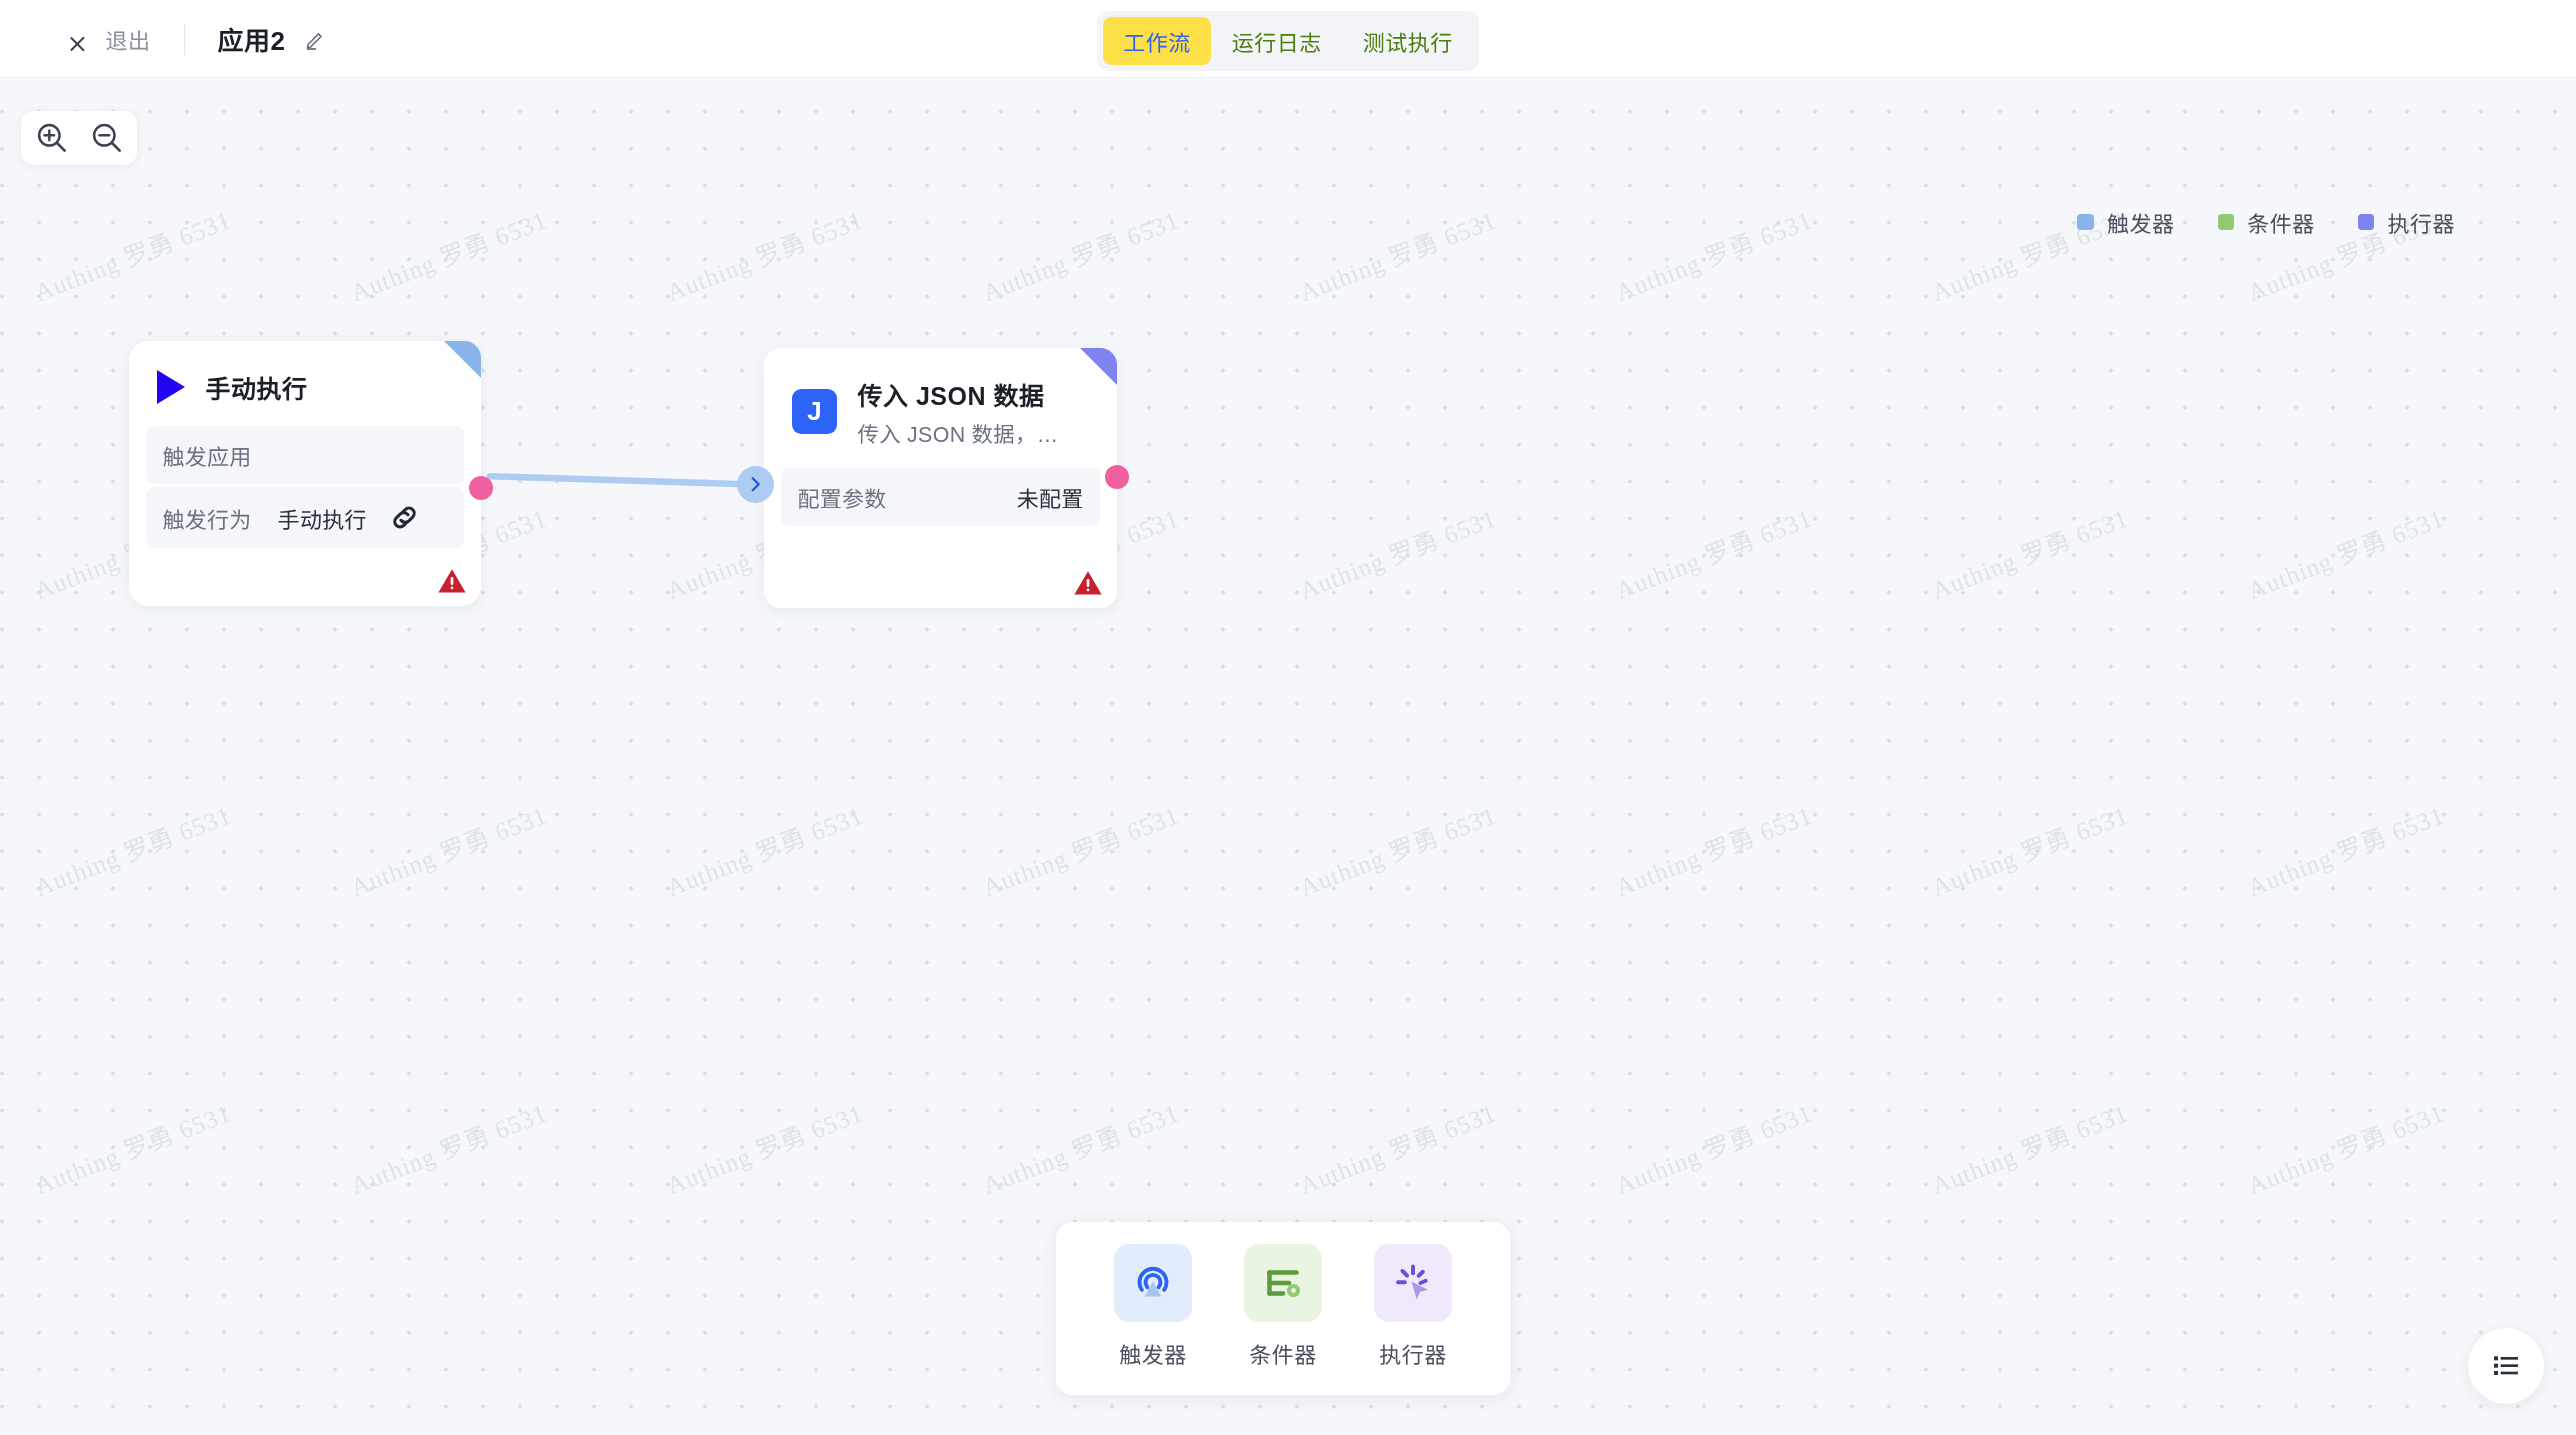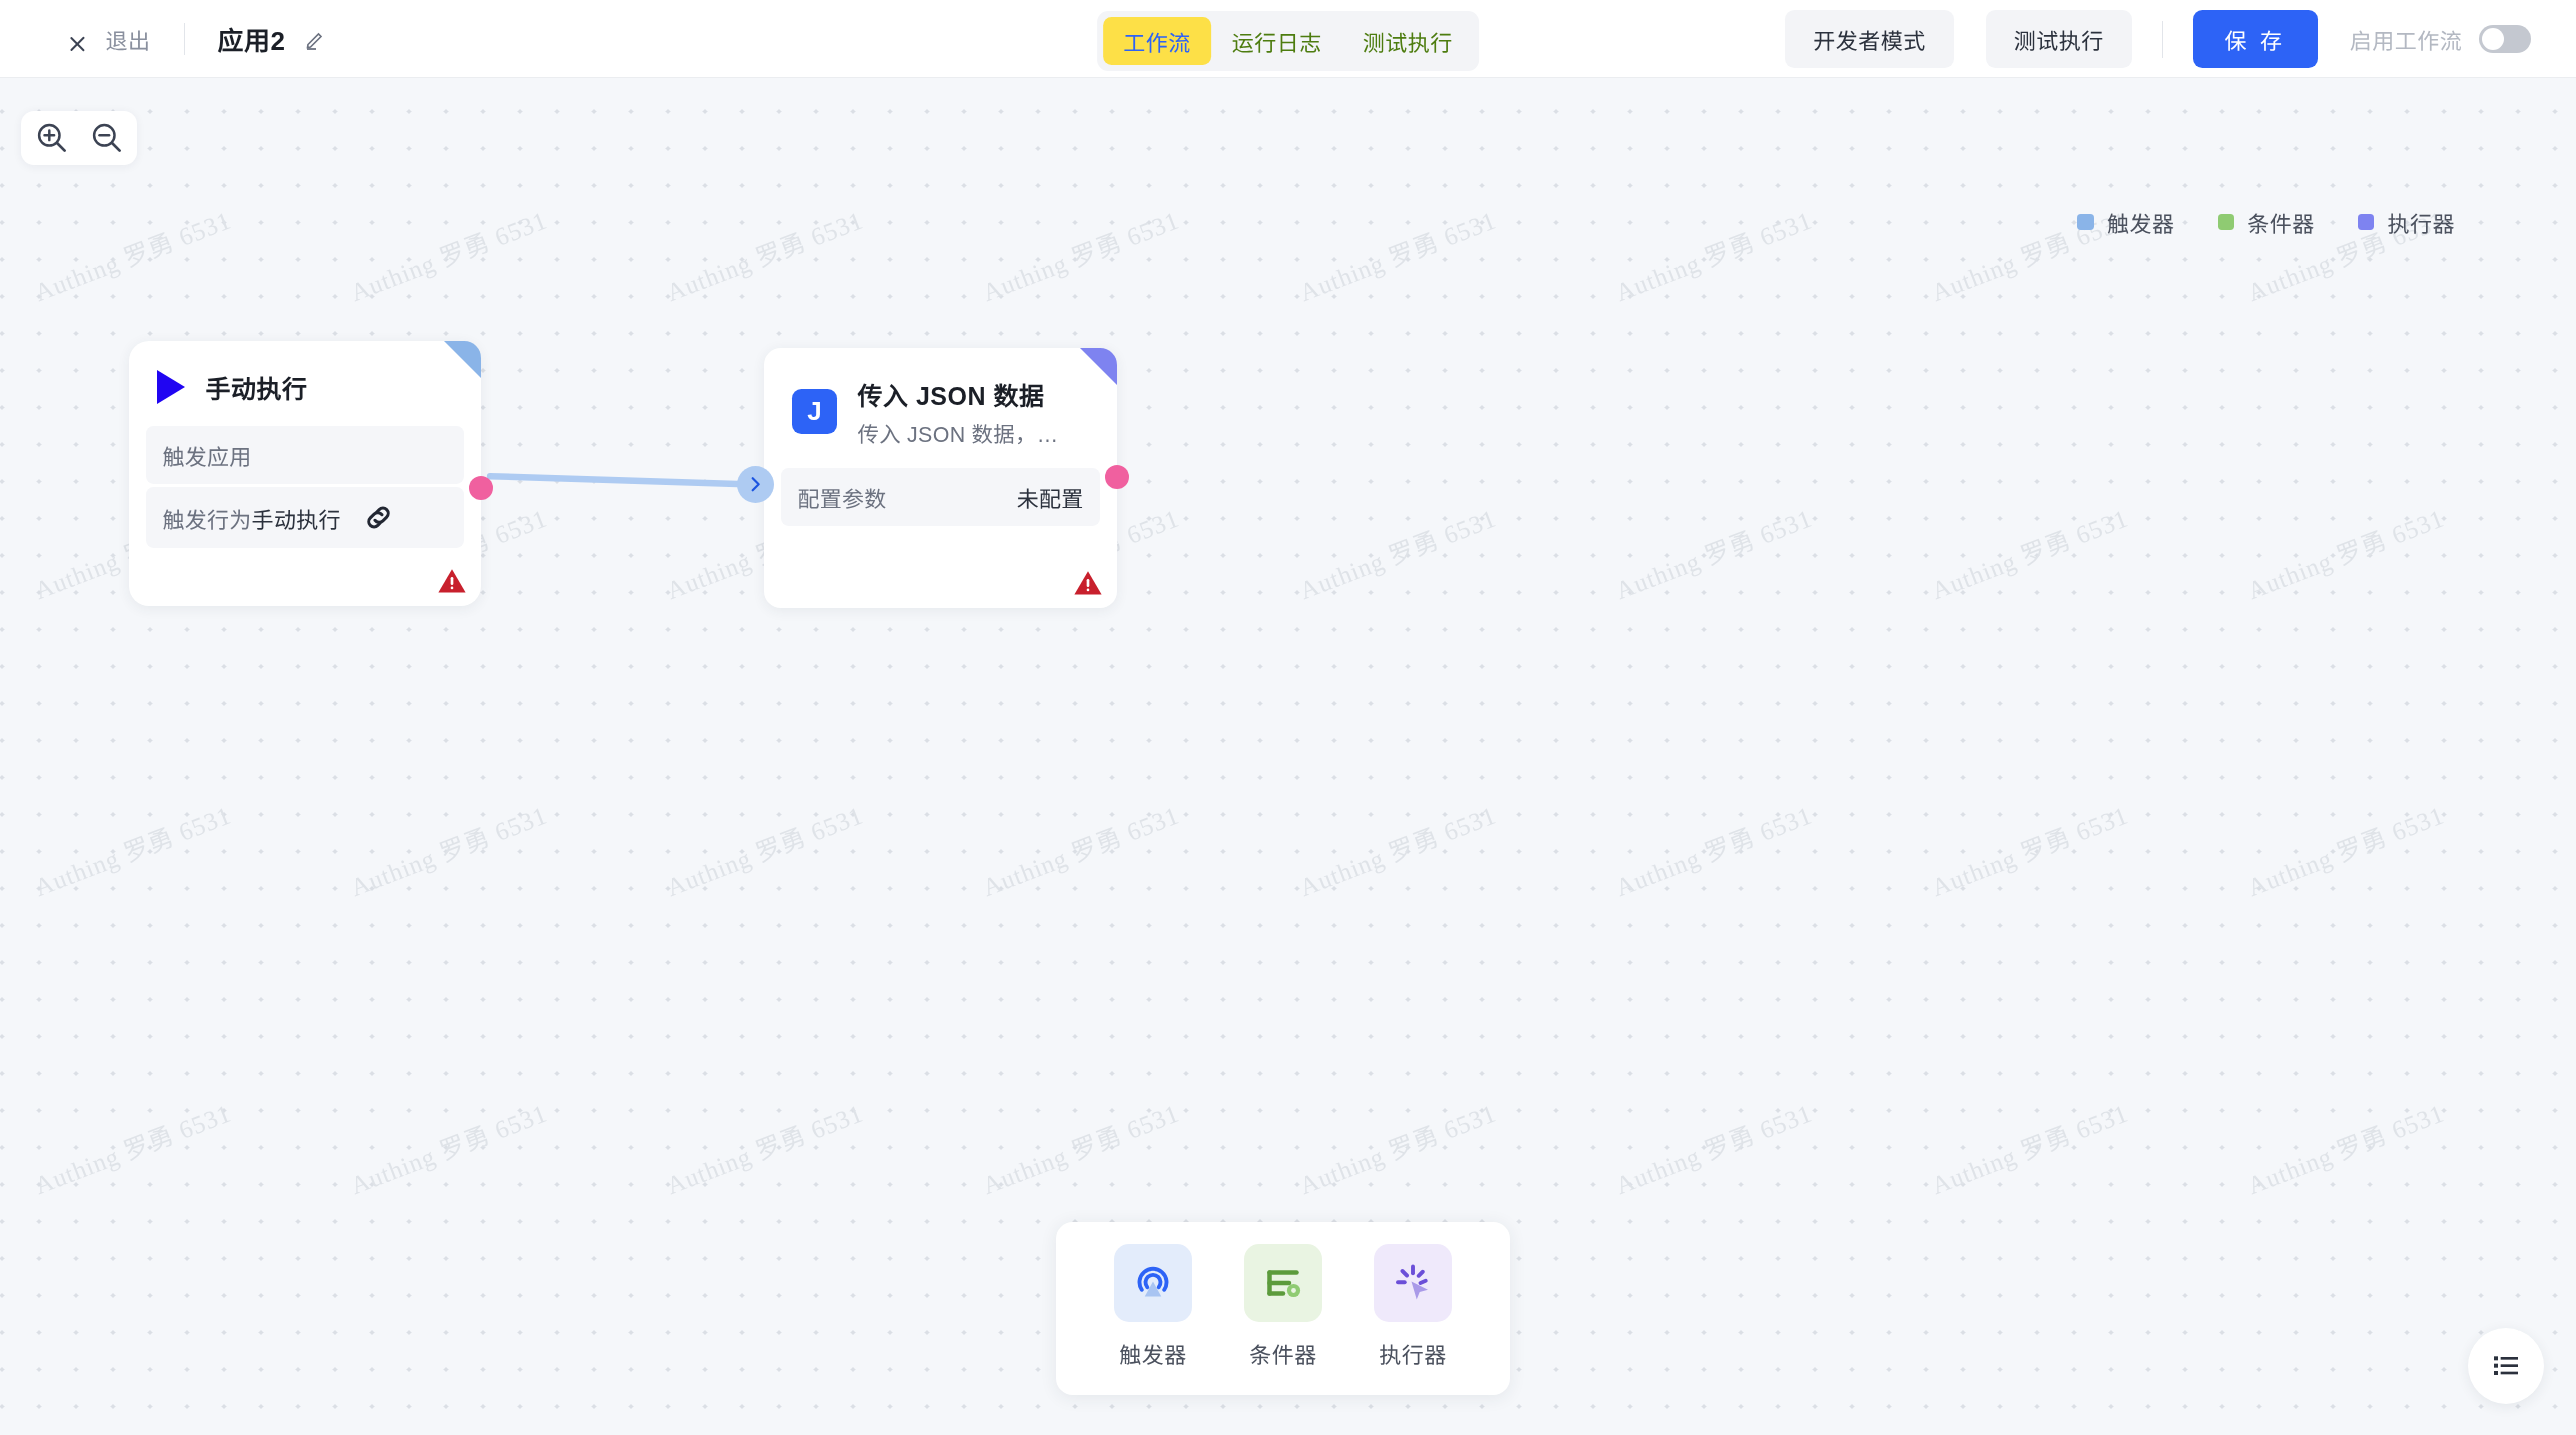--- a/index.html
+++ b/index.html
@@ -155,21 +155,21 @@
     font-size: 21.4px; color: #6c7280; white-space: nowrap;
     overflow: hidden; text-overflow: ellipsis; max-width: 223px; letter-spacing: 0.3px;
   }
   .node-rows { padding: 20.5px 16.7px 24px 16.7px; display: flex; flex-direction: column; gap: 3.7px; }
   .node-row {
     background: #f5f6f9; border-radius: 7.4px;
     padding: 13px 16.7px; display: flex; align-items: center;
     font-size: 22px; color: #6c7280; min-height: 50px; letter-spacing: 0.3px;
   }
   .node-row .row-val { color: #2b313d; margin-left: auto; }
-  .node-row.with-gap .row-key { }
+  .node-row.with-gap .row-key { margin-right: 26px; }
   .link-icon { margin-left: 20.5px; display: flex; cursor: pointer; }
   .warn-icon { position: absolute; right: 13px; bottom: 9.3px; display: flex; }
 
   .port {
     position: absolute; width: 24px; height: 24px; border-radius: 50%;
     background: #f0609f; z-index: 14; cursor: pointer;
   }
   .edge-svg { position: absolute; left: 0; top: 0; z-index: 5; pointer-events: none; }
   .arrow-node {
     position: absolute; width: 37px; height: 37px; border-radius: 50%;
@@ -221,32 +221,20 @@
         </svg>
       </span>
     </div>
 
     <div class="tabs-wrap">
       <div class="tab active">工作流</div>
       <div class="tab">运行日志</div>
       <div class="tab">测试执行</div>
     </div>
 
-    <div class="hdr-right">
-      <button class="ghost-btn">开发者模式</button>
-      <button class="ghost-btn">测试执行</button>
-      <span class="hdr-divider2"></span>
-      <button class="save-btn">保 存</button>
-      <div class="enable-wrap">
-        <span class="enable-label">启用工作流</span>
-        <div class="toggle">
-          <span class="knob"></span>
-        </div>
-      </div>
-    </div>
   </div>
 
   <div class="canvas">
 
     <div class="wm-layer">
       <div class="wm" style="left:28px;  top:158px;">Authing 罗勇 6531</div>
       <div class="wm" style="left:344px; top:158px;">Authing 罗勇 6531</div>
       <div class="wm" style="left:660px; top:158px;">Authing 罗勇 6531</div>
       <div class="wm" style="left:976px;top:158px;">Authing 罗勇 6531</div>
       <div class="wm" style="left:1293px;top:158px;">Authing 罗勇 6531</div>

